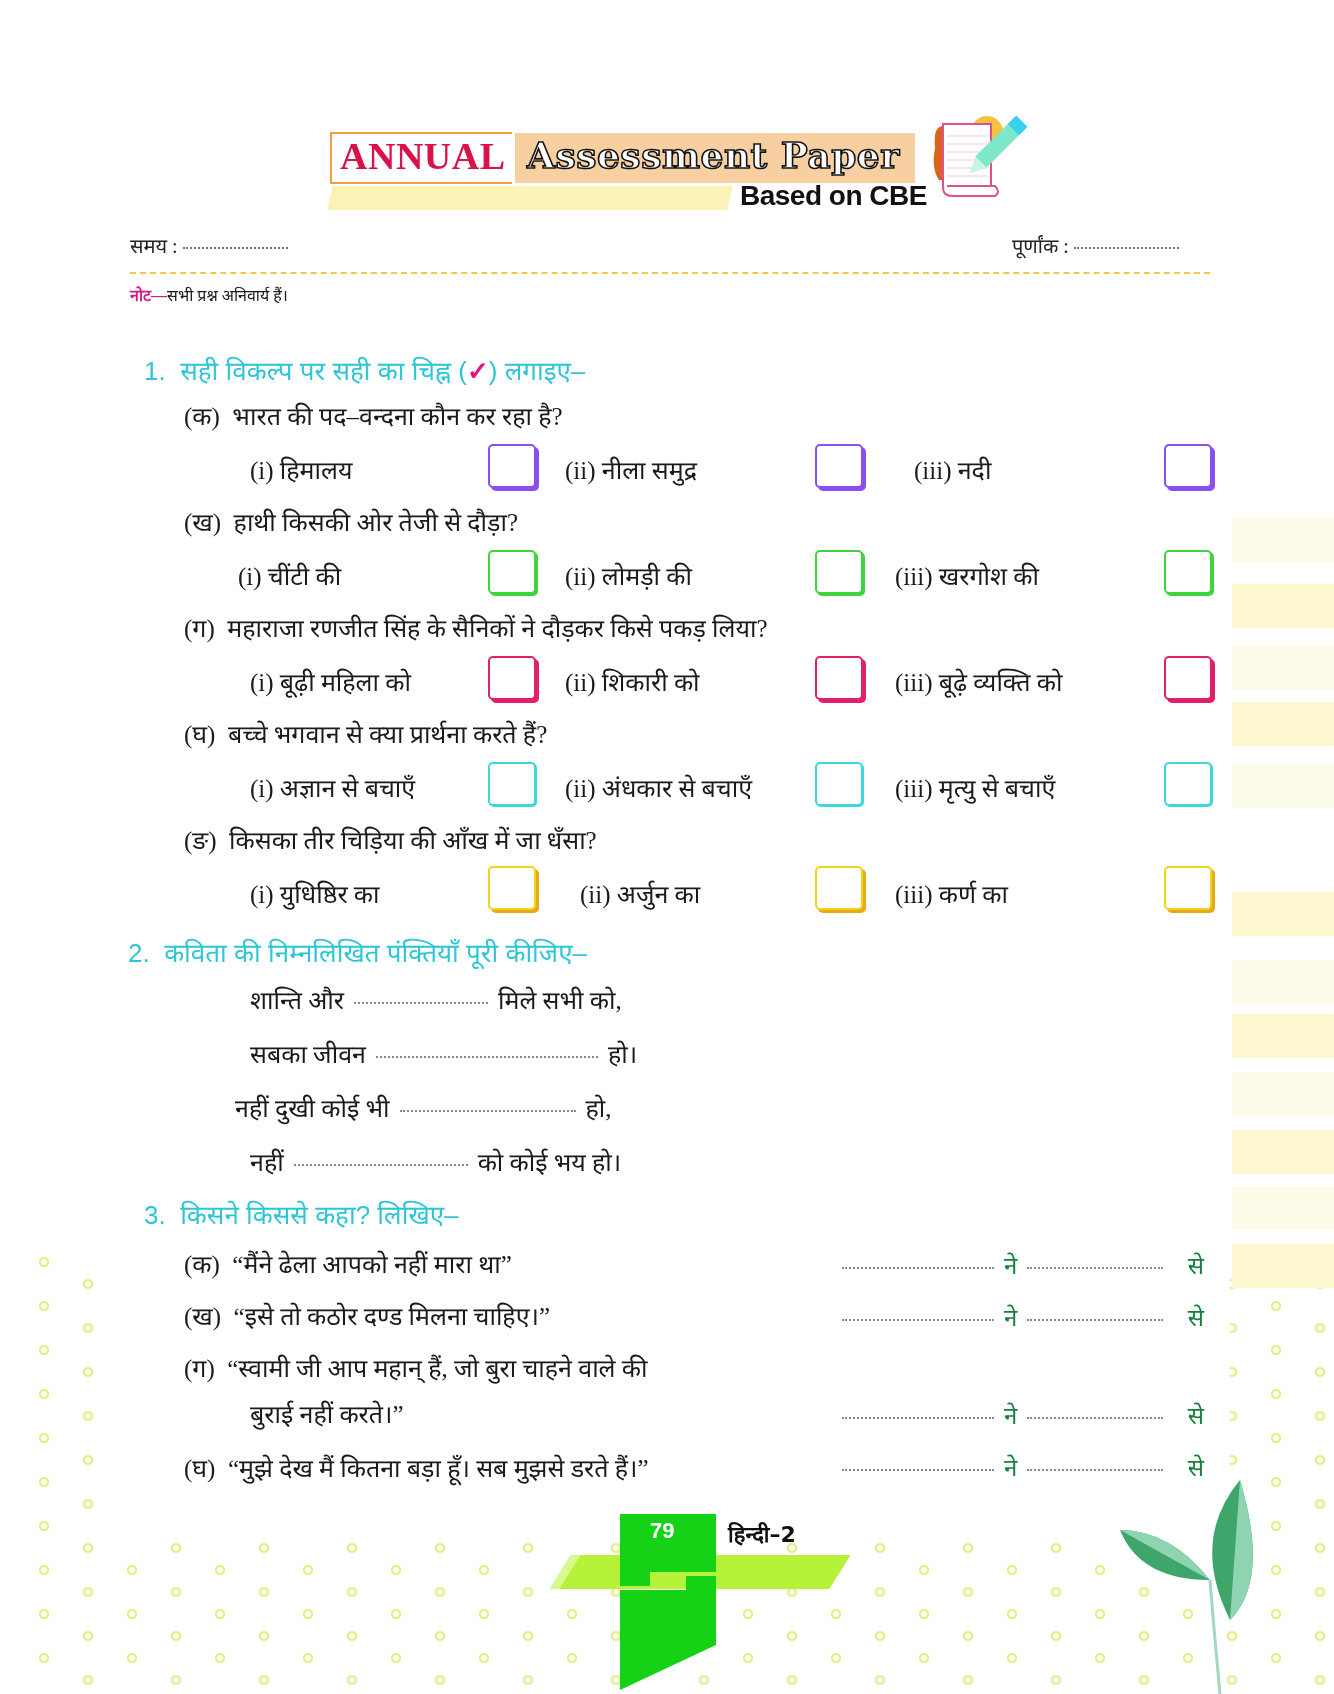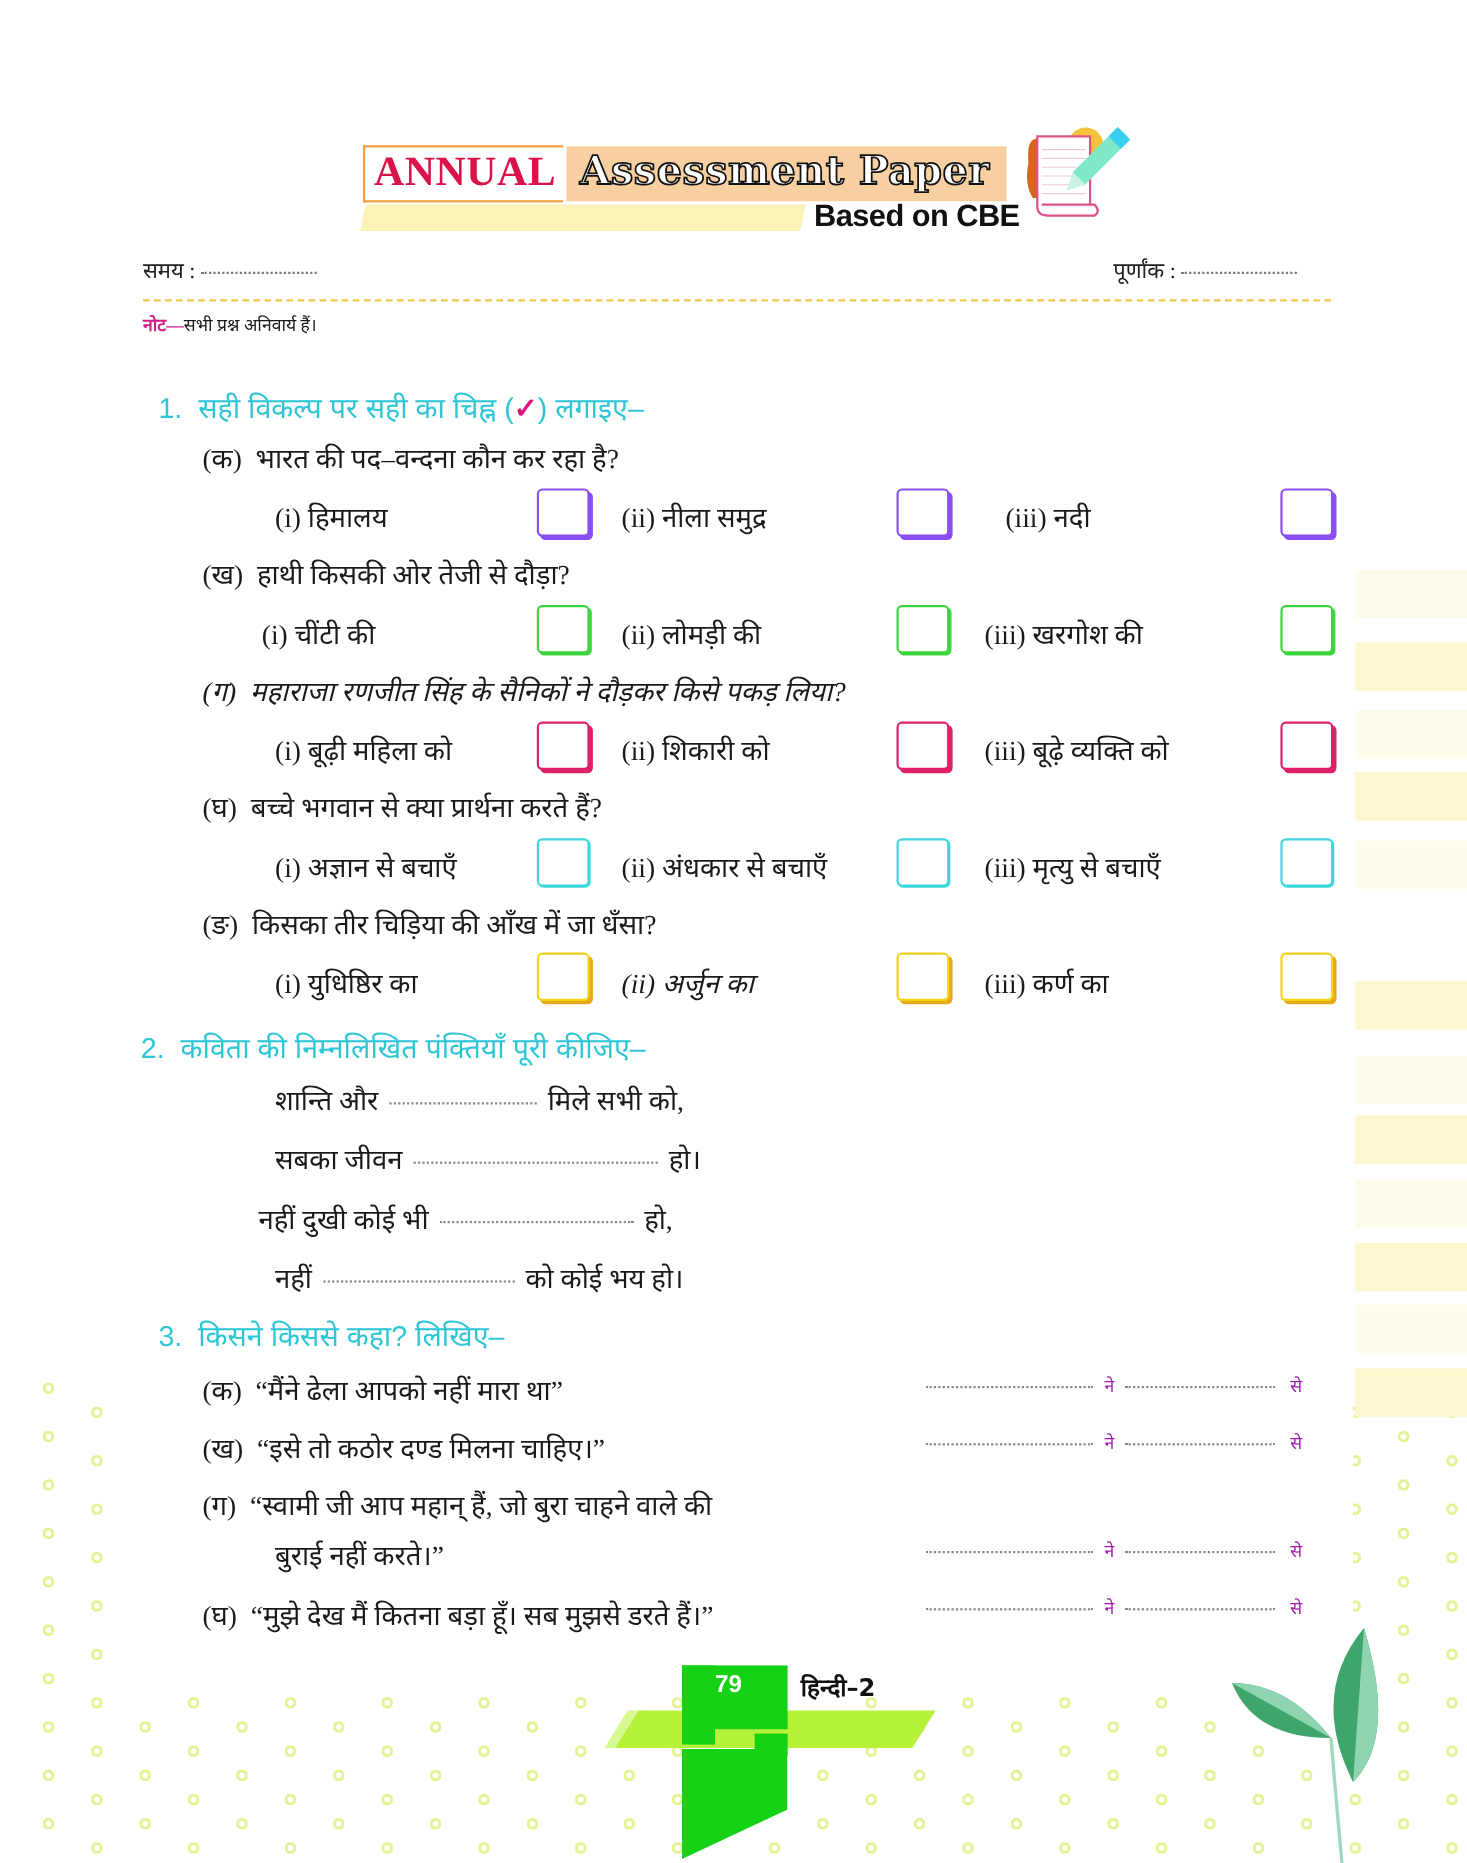--- a/index.html
+++ b/index.html
@@ -41,21 +41,21 @@
 
   .qhead { position: absolute; font-family: "Liberation Sans", sans-serif; font-size: 26px; color: #2ec6d6; }
   .qhead .tick { color: #e0157c; font-weight: bold; }
   .sub { position: absolute; font-family: "Liberation Serif", serif; font-size: 25px; color: #1a1a1a; text-align: center; }
   .opt { position: absolute; font-family: "Liberation Serif", serif; font-size: 25px; color: #1a1a1a; }
   .cb { position: absolute; width: 44px; height: 40px; border-radius: 5px; background: #fff; border: 2px solid; }
 
   .fill { display: inline-block; border-bottom: 2px dotted #888; vertical-align: middle; margin: 0 10px; }
   .line2 { position: absolute; font-family: "Liberation Serif", serif; font-size: 25px; color: #1a1a1a; white-space: nowrap; }
 
-  .ans { position: absolute; font-family: Liberation Serif, serif; font-size: 16px; color: #a21caf; white-space: nowrap; }
+  .ans { position: absolute; font-family: Liberation Mono, monospace; font-size: 24px; color: #15803d; white-space: nowrap; }
 
   
   .foot-band { position: absolute; left: 570px; top: 1555px; width: 270px; height: 34px; background: #b6f23a; transform: skewX(-32deg); }
   .foot-band-light { position: absolute; left: 560px; top: 1555px; width: 16px; height: 34px; background: #d8f890; transform: skewX(-32deg); }
   .foot-block1 { position: absolute; left: 620px; top: 1514px; width: 96px; height: 58px; background: #16d216; }
   .foot-block1b { position: absolute; left: 620px; top: 1514px; width: 30px; height: 72px; background: #16d216; }
   .foot-block2 { position: absolute; left: 620px; top: 1590px; width: 96px; height: 100px; background: #16d216;
     clip-path: polygon(0 0, 100% 0, 100% 55%, 0 100%); }
   .foot-block2b { position: absolute; left: 686px; top: 1576px; width: 30px; height: 20px; background: #16d216; }
   .page-num { position: absolute; left: 650px; top: 1518px; color: #fff; font-weight: bold; font-size: 22px;
@@ -154,21 +154,21 @@
   </div>
   <div class="opt" style="left:238px;top:558px;">(i) चींटी की</div>
   <div class="cb" style="left:488px;top:550px;border-color:#3ed43e;box-shadow:2px 2px 0 #3ed43e;"></div>
   <div class="opt" style="left:565px;top:558px;">(ii) लोमड़ी की</div>
   <div class="cb" style="left:815px;top:550px;border-color:#3ed43e;box-shadow:2px 2px 0 #3ed43e;"></div>
   <div class="opt" style="left:895px;top:558px;">(iii) खरगोश की</div>
   <div class="cb" style="left:1164px;top:550px;border-color:#3ed43e;box-shadow:2px 2px 0 #3ed43e;"></div>
 </div>
 
 <div>
-  <div class="sub" style="left:184px;top:610px;font-style:italic;">
+  <div class="sub" style="left:184px;top:610px;">
     <span>(ग)</span>&nbsp;
     <span>महाराजा रणजीत सिंह के सैनिकों ने दौड़कर किसे पकड़ लिया?</span>
   </div>
   <div class="opt" style="left:250px;top:664px;">(i) बूढ़ी महिला को</div>
   <div class="cb" style="left:488px;top:656px;border-color:#e0206a;box-shadow:3px 3px 0 #e0206a;"></div>
   <div class="opt" style="left:565px;top:664px;">(ii) शिकारी को</div>
   <div class="cb" style="left:815px;top:656px;border-color:#e0206a;box-shadow:3px 3px 0 #e0206a;"></div>
   <div class="opt" style="left:895px;top:664px;">(iii) बूढ़े व्यक्ति को</div>
   <div class="cb" style="left:1164px;top:656px;border-color:#e0206a;box-shadow:3px 3px 0 #e0206a;"></div>
 </div>
@@ -186,21 +186,21 @@
   <div class="cb" style="left:1164px;top:762px;border-color:#3ed8dc;box-shadow:1px 1px 0 #3ed8dc;"></div>
 </div>
 
 <div>
   <div class="sub" style="left:184px;top:822px;">
     <span>(ङ)</span>&nbsp;
     <span>किसका तीर चिड़िया की आँख में जा धँसा?</span>
   </div>
   <div class="opt" style="left:250px;top:876px;">(i) युधिष्ठिर का</div>
   <div class="cb" style="left:488px;top:866px;border-color:#f2d418;box-shadow:3px 3px 0 #e8a818;"></div>
-  <div class="opt" style="left:565px;top:876px;font-style:italic;">(ii) अर्जुन का</div>
+  <div class="opt" style="left:580px;top:876px;">(ii) अर्जुन का</div>
   <div class="cb" style="left:815px;top:866px;border-color:#f2d418;box-shadow:3px 3px 0 #e8a818;"></div>
   <div class="opt" style="left:895px;top:876px;">(iii) कर्ण का</div>
   <div class="cb" style="left:1164px;top:866px;border-color:#f2d418;box-shadow:3px 3px 0 #e8a818;"></div>
 </div>
 
 <div class="qhead" style="left:128px;top:934px;">
   <span>2.</span>&nbsp;
   <span>कविता की निम्नलिखित पंक्तियाँ पूरी कीजिए–</span>
 </div>
 <div class="line2" style="left:250px;top:982px;">

